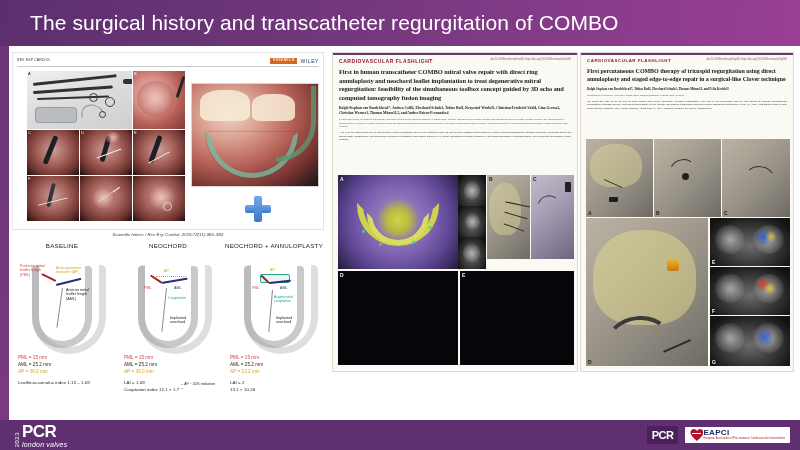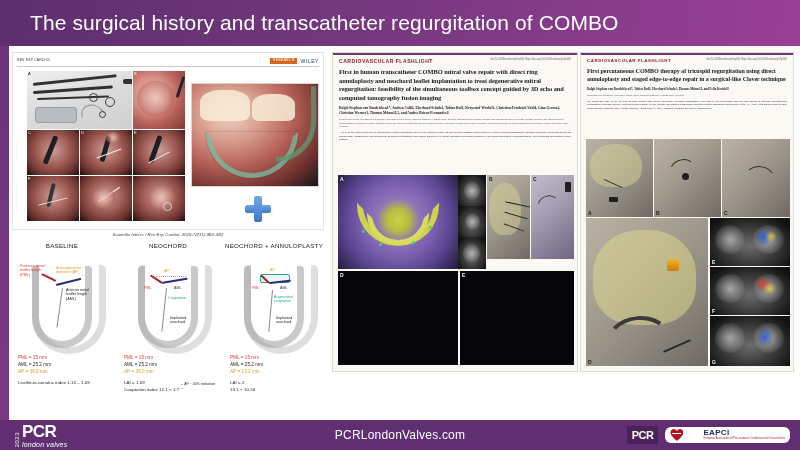--- a/index.html
+++ b/index.html
@@ -357,22 +357,22 @@
     color: #ffffff; font-size: 12px; letter-spacing: .2px;
   }
   .footer-right {
     position: absolute; right: 10px; display: flex; align-items: center; gap: 7px;
   }
   .pcr-mini {
     background: #4a2159; color: #fff; font-size: 11px; font-weight: bold;
     letter-spacing: -.5px; padding: 3px 5px;
   }
   .eapci {
-    background: #fff; display: flex; align-items: center; gap: 20px;
-    padding: 2px 5px; border-radius: 6px;
+    background: #fff; display: flex; align-items: center; gap: 0;
+    padding: 2px 5px; border-radius: 1px;
   }
   .eapci-heart { position: relative; width: 13px; height: 12px; }
   .eapci-heart .hs {
     position: absolute; width: 13px; height: 12px;
     background: #b3122b;
     clip-path: path("M6.5 12 C 6.5 12, 0 7.2, 0 3.6 C 0 1.2, 1.9 0, 3.4 0 C 4.9 0, 6.1 1.1, 6.5 2 C 6.9 1.1, 8.1 0, 9.6 0 C 11.1 0, 13 1.2, 13 3.6 C 13 7.2, 6.5 12, 6.5 12 Z");
   }
   .eapci-heart .ecg {
     position: absolute; left: 2px; top: 4px; width: 9px; height: 4px;
     border-top: 1px solid #fff;
@@ -674,21 +674,20 @@
 </div>
 
 <div class="footer">
   <div class="pcr-logo">
     <span class="pcr-year">2023</span>
     <span class="pcr-main">
       <span class="pcr-word">PCR</span>
       <span class="pcr-sub">london valves</span>
     </span>
   </div>
-  <div class="footer-url">PCRLondonValves.com</div>
   <div class="footer-right">
     <span class="pcr-mini">PCR</span>
     <span class="eapci">
       <span class="eapci-heart">
         <span class="hs"></span>
           <span class="ecg"></span>
       </span>
       <span class="eapci-txt">
         <span class="eapci-name">EAPCI</span>
         <span class="eapci-sub">European Association of Percutaneous Cardiovascular Interventions</span>

